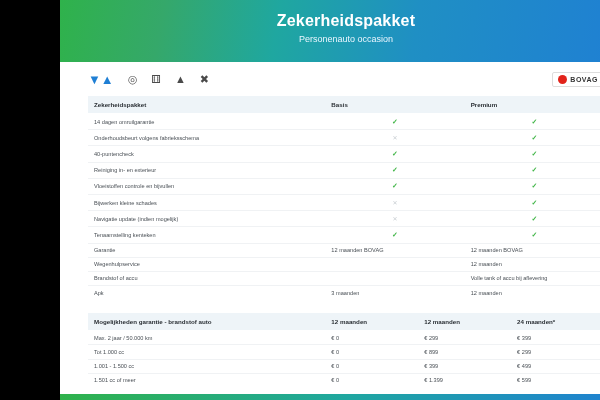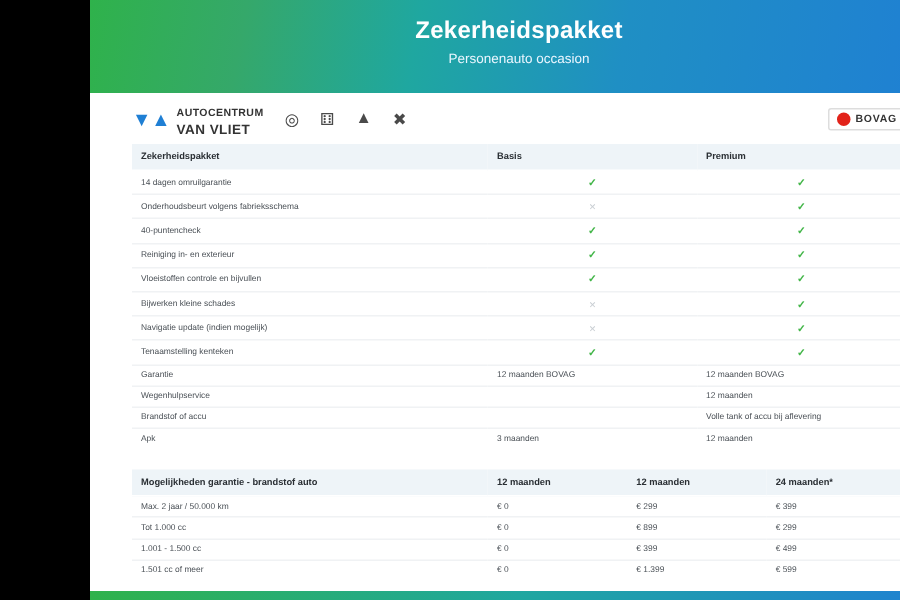--- a/index.html
+++ b/index.html
@@ -43,24 +43,20 @@
 <div class="page">
 
   <div class="header">
     <div class="title">Zekerheidspakket</div>
     <div class="subtitle">Personenauto occasion</div>
   </div>
 
   <div class="brandbar">
     <div class="brandlogo">
       <span class="chev">▼▲</span>
-      <span class="txt">
-        <span class="t1">AUTOCENTRUM</span><br>
-        <span class="t2">VAN VLIET</span>
-      </span>
     </div>
     <span class="marque">◎</span>
     <span class="marque">⚅</span>
     <span class="marque">▲</span>
     <span class="marque">✖</span>
     <div class="bovag">
       <span class="dot"></span>
       <span class="bt">BOVAG</span>
     </div>
   </div>

